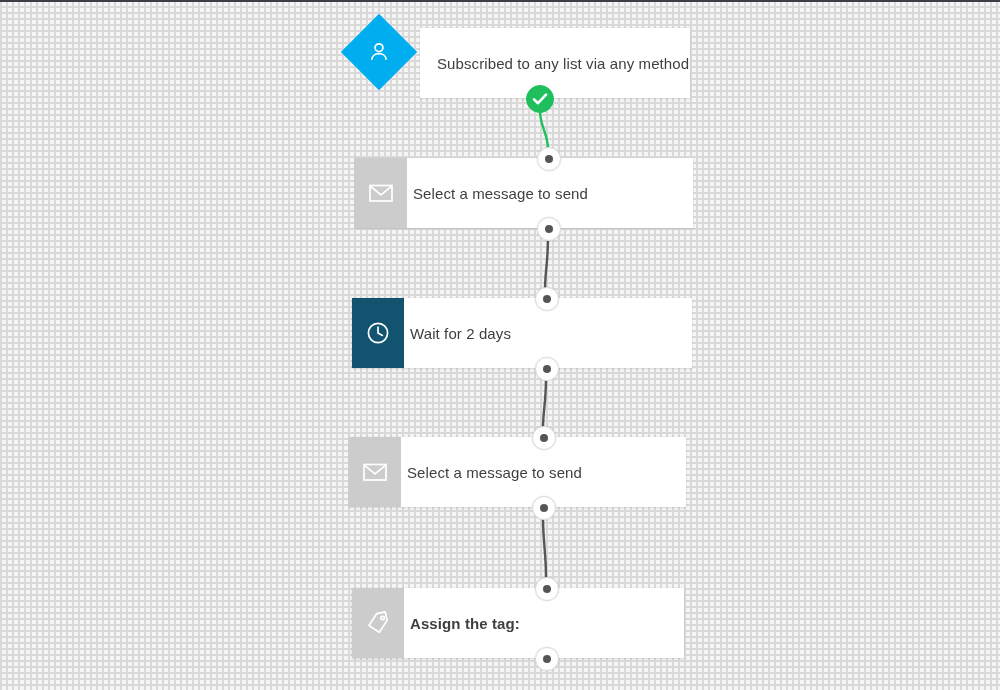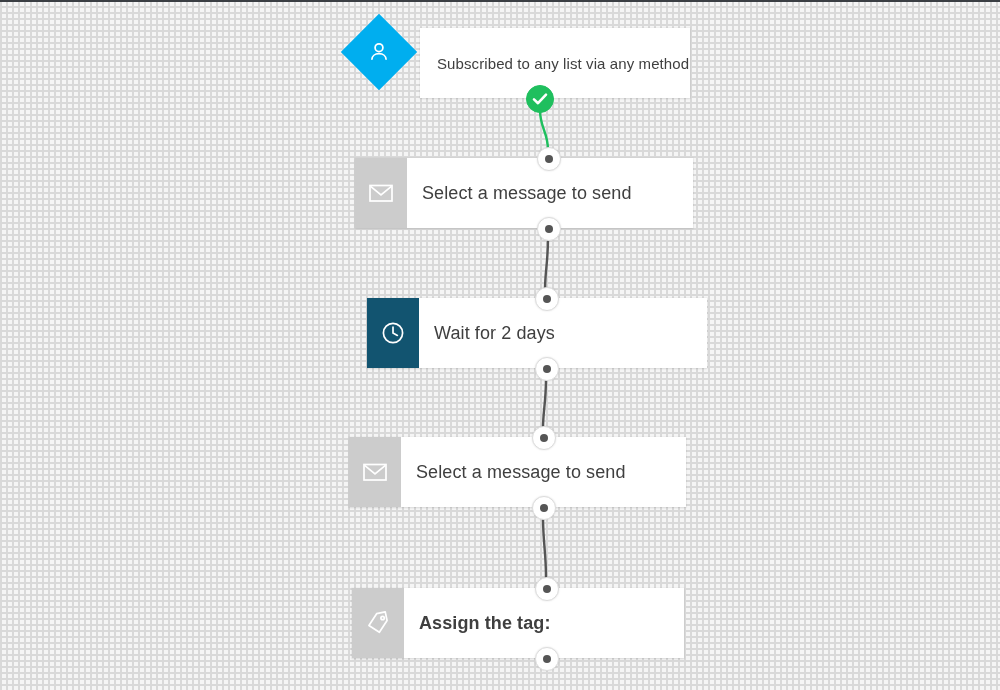--- a/index.html
+++ b/index.html
@@ -74,22 +74,22 @@
     display: flex;
     align-items: center;
     justify-content: center;
   }
   .node-icon.gray   { background: #cccccc; }
   .node-icon.teal   { background: #125470; }
   .node-label {
     flex: 1 1 auto;
     display: flex;
     align-items: center;
-    padding-left: 15px;
-    font-size: 18px;
+    padding-left: 6px;
+    font-size: 15px;
     color: #3f3f3f;
     letter-spacing: 0.1px;
     white-space: nowrap;
   }
 
   
   #trigger-card {
     left: 420px;
     top: 28px;
     width: 270px;
@@ -204,21 +204,21 @@
       <svg width="26" height="22" viewBox="0 0 26 22" fill="none" stroke="#ffffff" stroke-width="1.7">
         <rect x="2" y="3.5" width="22" height="15.5"></rect>
         <path d="M2.6 4.4 L13 13 L23.4 4.4"></path>
       </svg>
     </div>
     <div class="node-label">Select a message to send</div>
   </div>
   <div class="port" style="left:537px; top:147px;"></div>
   <div class="port" style="left:537px; top:217px;"></div>
 
-  <div class="node-card" style="left:352px; top:298px; width:340px; height:70px;margin-left:15px;">
+  <div class="node-card" style="left:352px; top:298px; width:340px; height:70px;">
     <div class="node-icon teal" style="width:52px;">
       <svg width="26" height="26" viewBox="0 0 26 26" fill="none" stroke="#ffffff" stroke-width="1.7">
         <circle cx="13" cy="13" r="9.6"></circle>
         <path d="M13 7.2 L13 13 L17.4 15.4" stroke-linecap="round"></path>
       </svg>
     </div>
     <div class="node-label">Wait for 2 days</div>
   </div>
   <div class="port" style="left:535px; top:287px;"></div>
   <div class="port" style="left:535px; top:357px;"></div>

